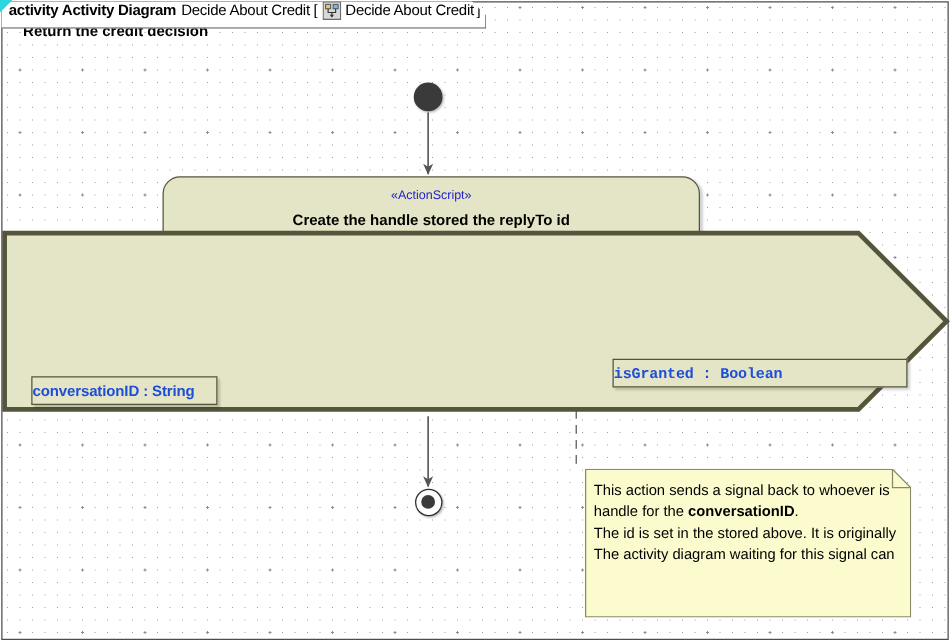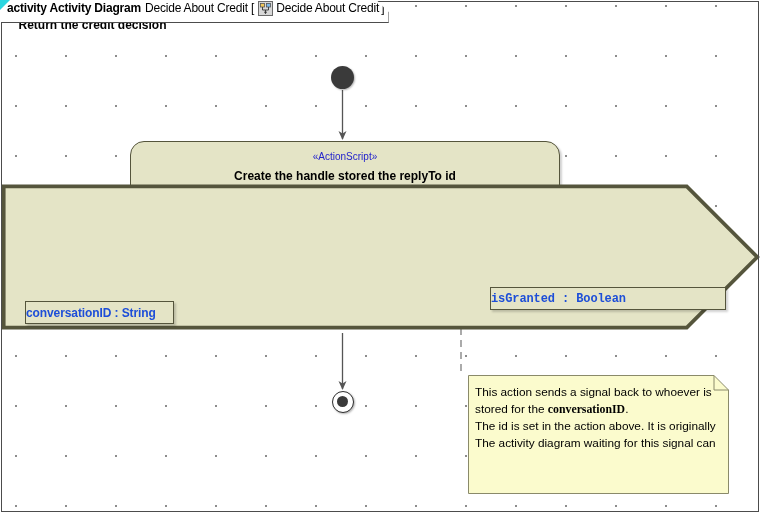--- a/index.html
+++ b/index.html
@@ -268,21 +268,21 @@
     position: absolute;
     left: 0; top: 0;
     width: 100%;
     height: 100%;
     padding: 9px 8px 16px 7px;
     box-sizing: border-box;
     font-size: 11.8px;
     line-height: 17px;
     color: #000000;
   }
-  #note-text b { font-weight: bold; font-family: Liberation Serif, serif; }
+  #note-text b { font-weight: bold; }
   #note-text a {
     color: #1a1ad0;
     text-decoration: underline;
   }
 
   
   #edges {
     position: absolute;
     left: 0; top: 0;
     width: 761px;
@@ -361,22 +361,22 @@
 
   <div id="final-node"></div>
 
   <div id="note">
     <svg id="note-shape" viewBox="0 0 261 119" width="261" height="119">
       <polygon points="0.5,0.5 246,0.5 260.5,15 260.5,118.5 0.5,118.5" fill="#fbfbcd" stroke="#8a8a6a" stroke-width="1"></polygon>
       <polyline points="246,0.5 246,15 260.5,15" fill="none" stroke="#8a8a6a" stroke-width="1"></polyline>
     </svg>
     <div id="note-text">
       <div><span>This action sends a signal back to whoever is</span></div>
-      <div><span>stored for the </span><b>conversationID</b><span>.</span></div>
-      <div><span>The id is set in the action above. It is originally</span></div>
+      <div><span>handle for the </span><b>conversationID</b><span>.</span></div>
+      <div><span>The id is set in the stored above. It is originally</span></div>
       <div><span>The activity diagram waiting for this signal can</span></div>
     </div>
   </div>
 
   <div id="diagram-frame"></div>
 
   <div id="frame-tab">
     <span class="kw">activity Activity Diagram</span>
     <span class="nm">Decide About Credit</span>
     <span class="brk">[</span>

